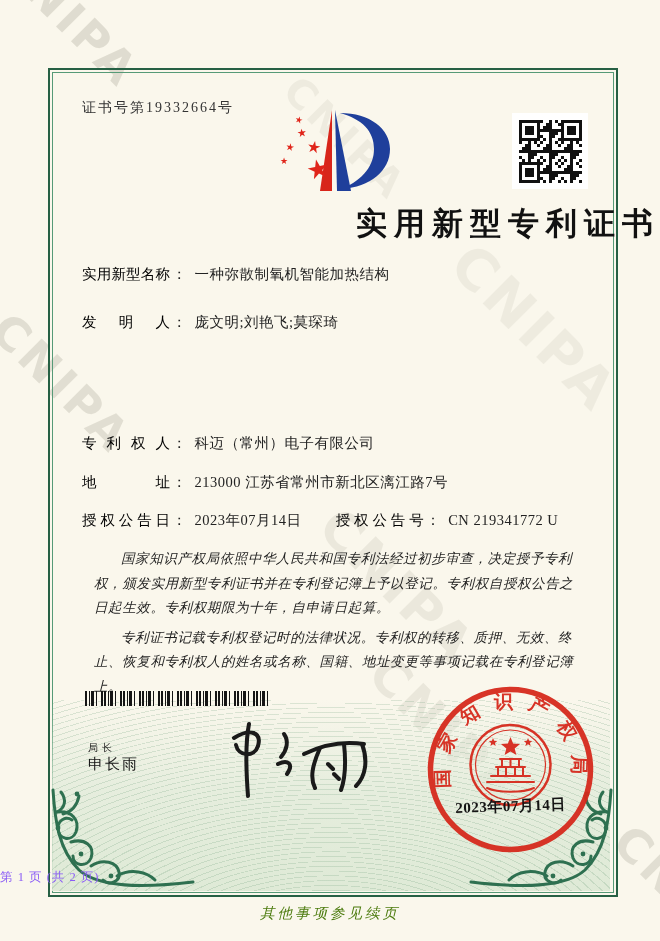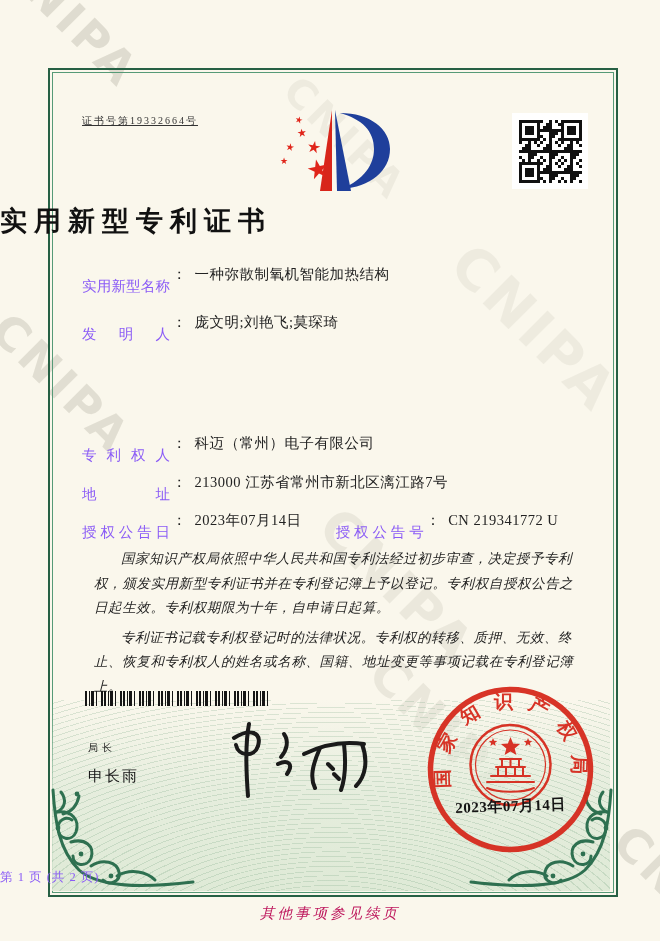--- a/index.html
+++ b/index.html
@@ -19,49 +19,49 @@
   .frame{position:absolute;left:48px;top:68px;width:566px;height:825px;border:2px solid #266044;z-index:2;}
   .frame-inner{position:absolute;inset:2px;border:1px solid #569a77;}
   
   .tint{
     position:absolute;left:52px;top:700px;width:558px;height:191px;z-index:3;
     background-image:
       repeating-radial-gradient(900px 480px at 50% 140%, rgba(96,150,112,0.20) 0 1.5px, rgba(96,150,112,0) 1.5px 9px),
       linear-gradient(180deg, rgba(226,236,219,0) 0, rgba(225,235,218,0.80) 90px, rgba(221,233,213,0.95) 100%);
   }
   .content{position:absolute;inset:0;z-index:4;}
-  .cert-no{left:82px;top:114px;font-size:10px;letter-spacing:2px;color:#333;text-decoration:underline;}
+  .cert-no{left:82px;top:99px;font-size:14px;letter-spacing:2px;color:#333;}
   .logo{left:272px;top:105px;width:132px;height:88px;}
   .qr{left:512px;top:113px;width:76px;height:76px;}
-  .title{left:0;right:0;top:203px;text-align:left;font-size:27px;font-weight:700;letter-spacing:7px;color:#111;}
+  .title{left:0;right:0;top:203px;text-align:right;font-size:31px;font-weight:700;letter-spacing:7px;color:#111;}
   .field-row{left:82px;width:505px;font-size:14.5px;color:#222;white-space:nowrap;}
-  .flabel{display:inline-block;width:88px;text-align:justify;text-align-last:justify;vertical-align:top;color:#8b5cf6;margin-top:12px;}
+  .flabel{display:inline-block;width:88px;text-align:justify;text-align-last:justify;vertical-align:top;color:#000000;}
   .colon{margin:0 8px 0 2px;}
   .fvalue{letter-spacing:0.5px;}
   .grant-first{display:inline-block;width:250px;}
   .body-text{left:80px;width:516px;top:547px;font-size:13.5px;line-height:1.82;font-style:italic;color:#1f1f1f;}
   .body-text p{margin:0 14px 5px;text-indent:2em;letter-spacing:0.6px;}
   .barcode{
     left:85px;top:691px;width:183px;height:15px;
     background:repeating-linear-gradient(90deg,#151515 0 2px,rgba(0,0,0,0) 2px 4px,#151515 4px 5px,rgba(0,0,0,0) 5px 6px,#151515 6px 9px,rgba(0,0,0,0) 9px 11px,#151515 11px 12px,rgba(0,0,0,0) 12px 16px,#151515 16px 18px,rgba(0,0,0,0) 18px 19px);
   }
   .signer{left:88px;top:741px;font-family:"Liberation Sans","DejaVu Sans",sans-serif;color:#161616;}
   .signer .s-title{font-size:10px;letter-spacing:4px;}
-  .signer .s-name{font-size:15px;letter-spacing:2px;margin-top:12px;}
+  .signer .s-name{font-size:15px;letter-spacing:2px;}
   .signature{left:192px;top:714px;width:190px;height:92px;}
   .flourish{width:150px;height:108px;z-index:3;position:absolute;top:786px;}
   .flourish.left{left:47px;}
   .flourish.right{left:467px;transform:scaleX(-1);}
   .seal{left:424px;top:683px;width:173px;height:173px;opacity:.94;z-index:5;position:absolute;}
   .printed-date{
     left:424px;top:797px;width:173px;text-align:center;z-index:6;
     font-size:15px;font-weight:700;color:#141414;letter-spacing:0.5px;transform:rotate(-2deg);
   }
   .page-info{left:0;right:0;top:869px;text-align:left;font-size:12.5px;color:#8b5cf6;letter-spacing:1px;}
-  .continuation{left:0;right:0;top:904px;text-align:center;font-size:14.5px;font-style:italic;color:#be185d;letter-spacing:3px;}
+  .continuation{left:0;right:0;top:904px;text-align:center;font-size:14.5px;font-style:italic;color:#4d7c0f;letter-spacing:3px;}
 </style>
 </head>
 <body>
 
 <span class="wm" style="left:-18px;top:-6px;font-size:46px;opacity:.24;">CNIPA</span>
 <span class="wm" style="left:268px;top:118px;font-size:40px;opacity:.10;">CNIPA</span>
 <span class="wm" style="left:-26px;top:360px;font-size:46px;opacity:.22;">CNIPA</span>
 <span class="wm" style="left:430px;top:300px;font-size:56px;opacity:.10;">CNIPA</span>
 <span class="wm" style="left:300px;top:560px;font-size:52px;opacity:.13;">CNIPA</span>
 <span class="wm" style="left:350px;top:706px;font-size:50px;opacity:.14;">CNIPA</span>

